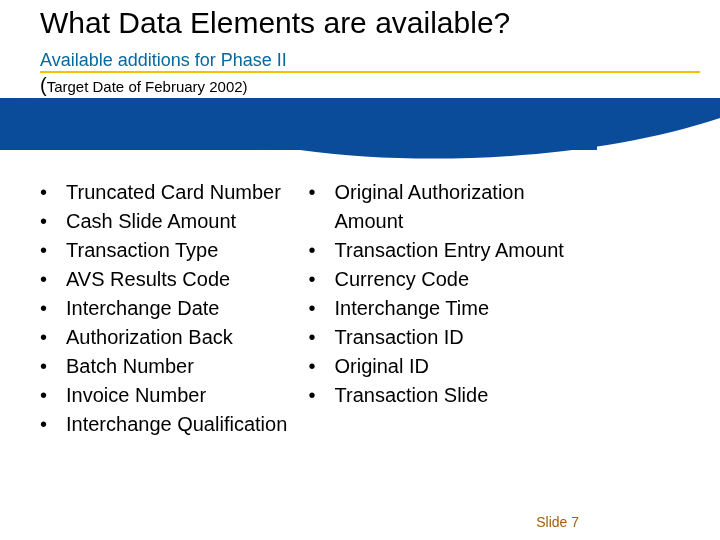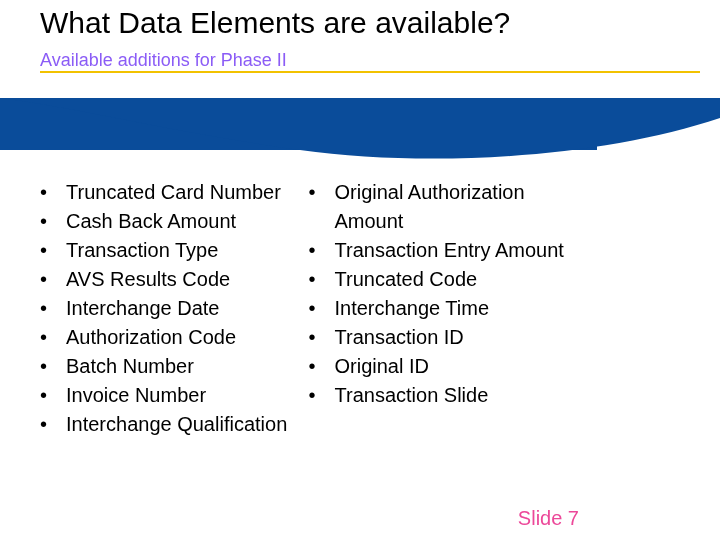--- a/index.html
+++ b/index.html
@@ -1,76 +1,79 @@
 <!DOCTYPE html>
 <html><head>
 <meta charset="utf-8">
 <style>
   * { margin: 0; padding: 0; box-sizing: border-box; }
   html, body { width: 720px; height: 540px; font-family: Arial, Helvetica, sans-serif; background: #fff; overflow: hidden; }
   .slide { position: relative; width: 597px; height: 540px; }
   .header-band { position: absolute; top: 0; left: 0; width: 100%; height: 150px; background: #0a4c9a; }
   .header-swoosh { position: absolute; top: 0; left: 0; width: 720px; height: 180px; }
   .title { position: absolute; top: 6px; left: 40px; right: 20px; color: #000; font-size: 30px; font-weight: 400; }
-  .subtitle1 { position: absolute; top: 50px; left: 40px; color: #8b5cf6; font-size: 18px; font-weight: 400; }
+  .subtitle1 { position: absolute; top: 50px; left: 40px; color: #0369a1; font-size: 18px; font-weight: 400; }
   .subtitle2 { position: absolute; top: 74px; left: 40px; color: #000; font-size: 18px; font-weight: 400; }
   .subtitle2 .paren { font-size: 20px; }
   .subtitle2 .inner { font-size: 15px; }
   .yellow-line { position: absolute; top: 71px; left: 40px; width: 660px; height: 2px; background: #f2c200; }
   .content { position: absolute; top: 178px; left: 40px; right: 30px; display: flex; }
   .col { flex: 1; }
   .col2 { flex: 1; margin-left: 10px; }
   ul { list-style: none; }
   li { display: flex; align-items: flex-start; font-size: 20px; color: #000; line-height: 1.45; }
   li .bullet { width: 26px; flex-shrink: 0; text-align: left; }
   li .txt { flex: 1; }
-  .footer { position: absolute; bottom: 10px; right: 18px; font-size: 20px; color: #ec4899; }
+  .footer { position: absolute; bottom: 10px; right: 18px; font-size: 14px; color: #a16207; }
 </style>
 </head>
 <body>
 
 <div class="slide">
 
   <div class="header-band"></div>
 
   <svg class="header-swoosh" viewBox="0 0 720 180" preserveAspectRatio="none">
     <path d="M0,0 L720,0 L720,118 C600,158 430,168 300,150 C170,132 80,108 0,98 Z" fill="#0a4c9a"></path>
     <path d="M0,0 L720,0 L720,98 L0,98 Z" fill="#ffffff"></path>
   </svg>
 
   <div class="title">What Data Elements are available?</div>
   <div class="yellow-line"></div>
   <div class="subtitle1">Available additions for Phase II</div>
+  <div class="subtitle2">
+    <span class="paren">(</span><span class="inner">Target Date of February 2002)</span>
+  </div>
 
   <div class="content">
     <div class="col">
       <ul>
           <li>
             <span class="bullet">•</span>
             <span class="txt">Truncated Card Number</span>
           </li>
           <li>
             <span class="bullet">•</span>
-            <span class="txt">Cash Back Amount</span>
+            <span class="txt">Cash Slide Amount</span>
           </li>
           <li>
             <span class="bullet">•</span>
             <span class="txt">Transaction Type</span>
           </li>
           <li>
             <span class="bullet">•</span>
             <span class="txt">AVS Results Code</span>
           </li>
           <li>
             <span class="bullet">•</span>
             <span class="txt">Interchange Date</span>
           </li>
           <li>
             <span class="bullet">•</span>
-            <span class="txt">Authorization Code</span>
+            <span class="txt">Authorization Back</span>
           </li>
           <li>
             <span class="bullet">•</span>
             <span class="txt">Batch Number</span>
           </li>
           <li>
             <span class="bullet">•</span>
             <span class="txt">Invoice Number</span>
           </li>
           <li>
@@ -84,21 +87,21 @@
           <li>
             <span class="bullet">•</span>
             <span class="txt">Original Authorization Amount</span>
           </li>
           <li>
             <span class="bullet">•</span>
             <span class="txt">Transaction Entry Amount</span>
           </li>
           <li>
             <span class="bullet">•</span>
-            <span class="txt">Truncated Code</span>
+            <span class="txt">Currency Code</span>
           </li>
           <li>
             <span class="bullet">•</span>
             <span class="txt">Interchange Time</span>
           </li>
           <li>
             <span class="bullet">•</span>
             <span class="txt">Transaction ID</span>
           </li>
           <li>

